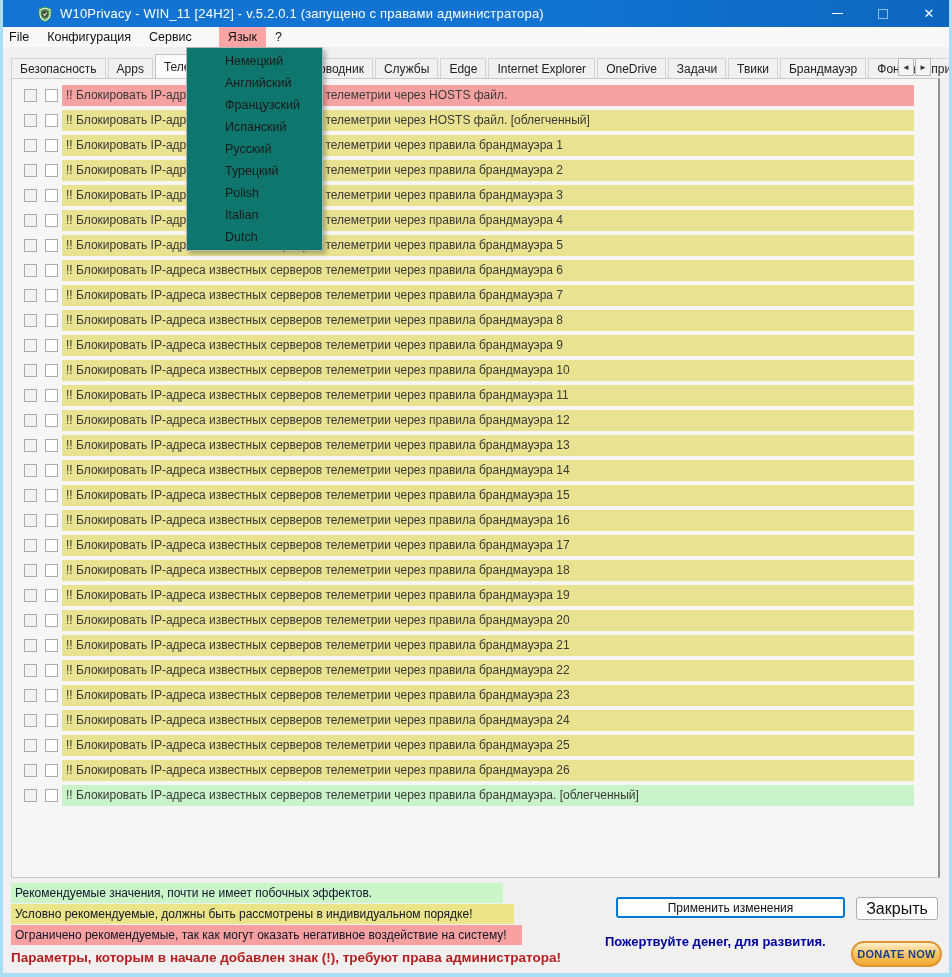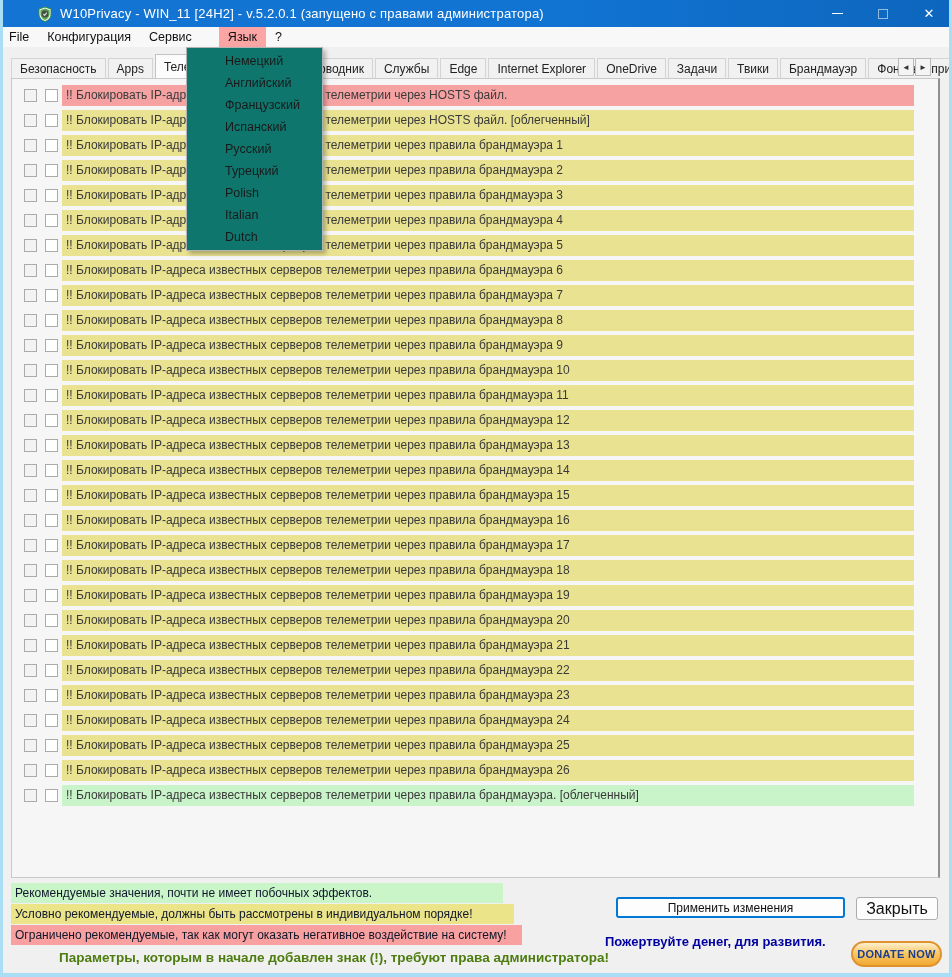--- a/index.html
+++ b/index.html
@@ -71,23 +71,22 @@
   .sev-recommended { background:#c9f3c9; }
   
   .legend-line {
     position:absolute; left:8px; height:20px; font-size:12px; color:#0f172a;
     line-height:20px; padding-left:4px; white-space:nowrap;
   }
   .legend-0 { top:883px; width:492px; background:#c9f5c9; }
   .legend-1 { top:904px; width:503px; background:#ece489; }
   .legend-2 { top:925px; width:511px; background:#f9a0a0; }
   .admin-note {
-    position:absolute; left:8px; top:950px; font-size:13.5px; font-weight:bold; color:#4d7c0f;
+    position:absolute; left:8px; top:950px; font-size:13.5px; font-weight:bold; color:#b91c1c;
     white-space:nowrap;
-    margin-left:48px;
   }
   .apply-btn {
     position:absolute; left:613px; top:897px; width:229px; height:21px;
     background:#fdfdfd; border:2px solid #0078d7; border-radius:3px;
     font-size:12px; color:#111; font-family:"Liberation Sans", sans-serif;
   }
   .close-btn {
     position:absolute; left:853px; top:897px; width:82px; height:23px;
     background:#fdfdfd; border:1px solid #adadad; border-radius:3px;
     font-size:16px; color:#111; font-family:"Liberation Sans", sans-serif;

